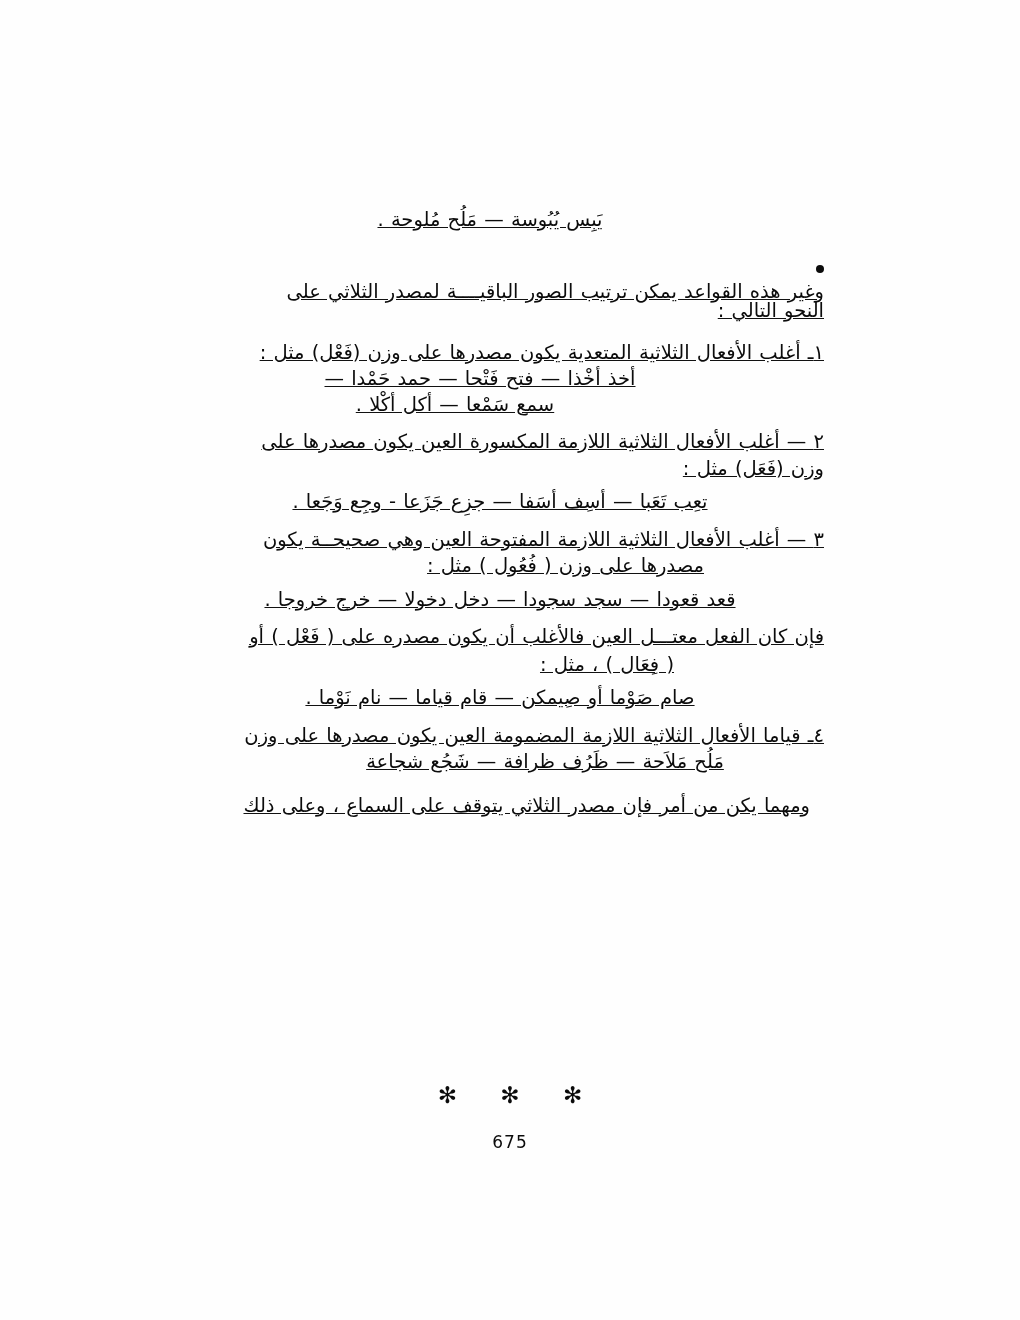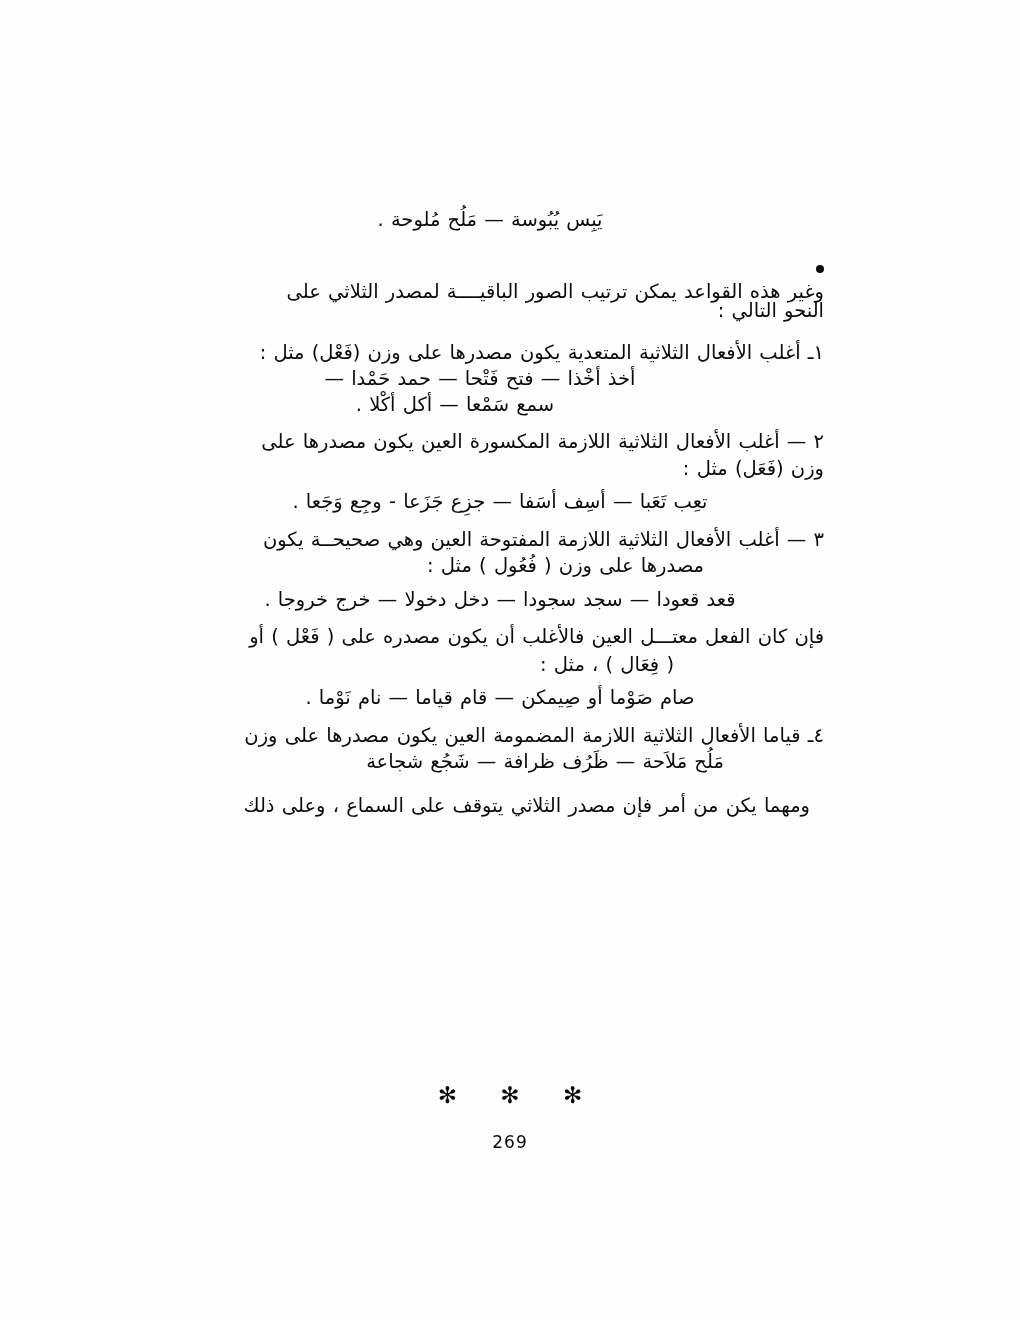--- a/index.html
+++ b/index.html
@@ -31,21 +31,21 @@
   }
   .line {
     font-size: 19.5px;
     line-height: 1.0;
     letter-spacing: 0px;
     word-spacing: 1px;
     color: #0b0b0b;
     white-space: nowrap;
   }
   
-  .blk { margin: 0; padding: 0; }
+  .blk { margin: 0; padding: 0; text-decoration: underline; }
 
   .intro-line { text-align: center; padding-right: 40px; margin-bottom: 26px; }
 
   .bullet-para { margin-bottom: 22px; }
   .bullet-para .line { white-space: normal; }
   .bullet-row { display: flex; align-items: flex-start; gap: 9px; flex-direction: column; }
   .bullet-dot {
     flex: none;
     width: 8px; height: 8px;
     border-radius: 50%;
@@ -156,15 +156,15 @@
     </div>
 
     <div class="blk closing">
       <div class="line cl cl1">ومهما يكن من أمر فإن مصدر الثلاثي يتوقف على السماع ،  وعلى  ذلك</div>
     </div>
 
   </div>
 
   <div class="stars">✻ ✻ ✻</div>
 
-  <div class="folio">269</div>
+  <div class="folio">675</div>
 
 </div>
 
 </body></html>

